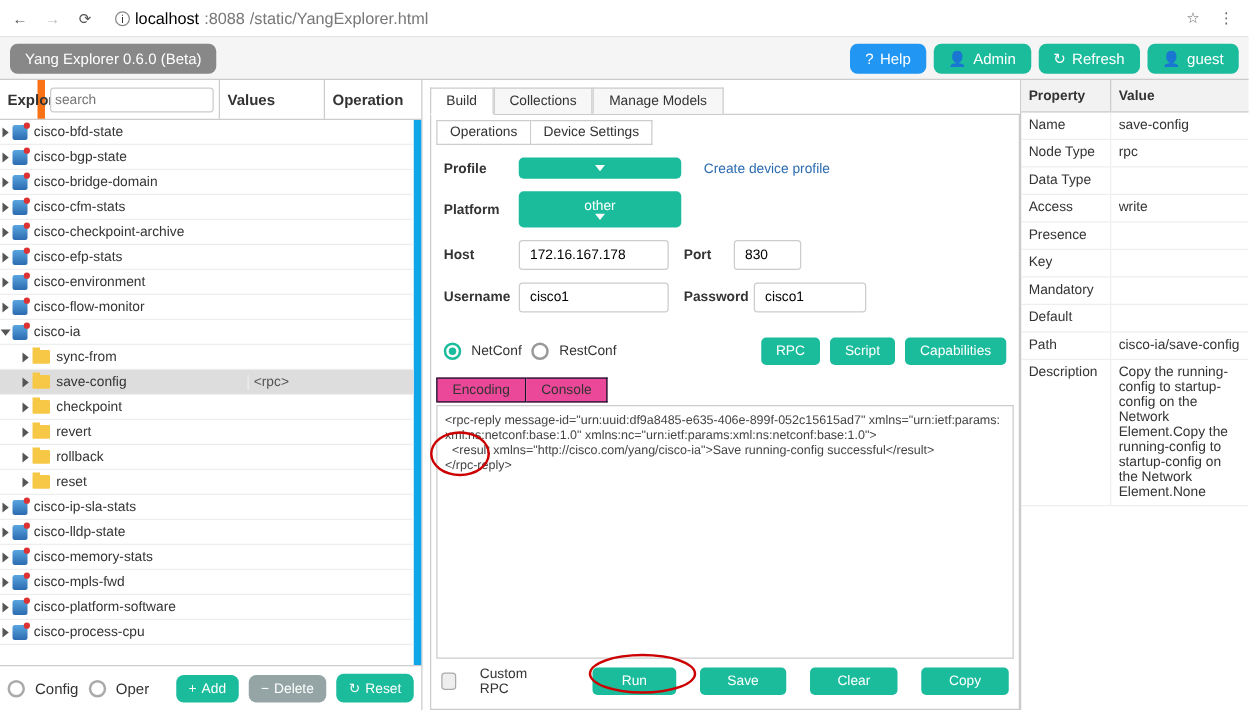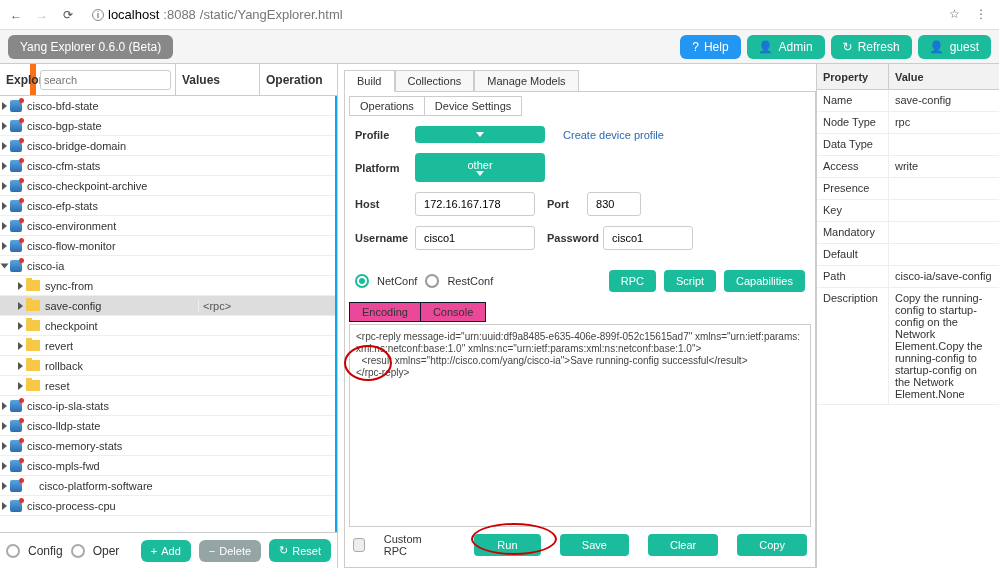--- a/index.html
+++ b/index.html
@@ -23,21 +23,21 @@
 .main { display: flex; height: 504px; }
 
 .col-left { width: 362px; border-right: 1px solid #ccc; display: flex; flex-direction: column; }
 .left-header { height: 32px; display: flex; border-bottom: 1px solid #ccc; font-weight: bold; font-size: 12px; }
 .lh-exp { width: 36px; border-right: 6px solid #f97316; display: flex; align-items: center; padding-left: 6px; }
 .lh-search { width: 140px; border-right: 1px solid #ccc; display: flex; align-items: center; padding: 0 4px; }
 .lh-search input { width: 100%; border: 1px solid #ccc; padding: 3px; font-size: 11px; border-radius: 3px; }
 .lh-values { width: 84px; border-right: 1px solid #ccc; display: flex; align-items: center; padding-left: 6px; }
 .lh-op { flex: 1; display: flex; align-items: center; padding-left: 6px; }
 
-.tree-wrap { flex: 1; overflow-y: auto; position: relative; border-right: 2px solid #0ea5e9; }
+.tree-wrap { flex: 1; overflow-y: auto; position: relative; border-right: 6px solid #0ea5e9; }
 .tree-scroll { overflow-y: scroll; height: 100%; }
 .tree-row { height: 20px; display: flex; align-items: center; border-bottom: 1px solid #eee; font-size: 11px; }
 .tree-name { width: 198px; display: flex; align-items: center; gap: 2px; padding-left: 2px; }
 .tree-val { width: 84px; border-left: 1px solid #eee; padding-left: 4px; color: #555; }
 .tree-op { flex: 1; }
 .tri { width: 0; height: 0; border-top: 4px solid transparent; border-bottom: 4px solid transparent; border-left: 5px solid #555; margin-right: 1px; }
 .tri.open { transform: rotate(90deg); }
 .mod-icon { width: 12px; height: 12px; background: linear-gradient(#5aa6e0, #2b6bb0); border-radius: 2px; position: relative; }
 .mod-icon::after { content: ""; position: absolute; top: -2px; right: -2px; width: 5px; height: 5px; background: #d33; border-radius: 50%; }
 .folder-icon { width: 14px; height: 11px; background: #f7c846; border-radius: 1px; position: relative; }
@@ -325,21 +325,21 @@
               <span class="mod-icon"></span>
               <span style="margin-left: 3px;">cisco-mpls-fwd</span>
             </div>
             <div class="tree-val"></div>
             <div class="tree-op"></div>
           </div>
           <div class="tree-row">
             <div class="tree-name">
               <span class="tri"></span>
               <span class="mod-icon"></span>
-              <span style="margin-left: 15px;">cisco-platform-software</span>
+              <span style="margin-left: 3px;">cisco-platform-software</span>
             </div>
             <div class="tree-val"></div>
             <div class="tree-op"></div>
           </div>
           <div class="tree-row">
             <div class="tree-name">
               <span class="tri"></span>
               <span class="mod-icon"></span>
               <span style="margin-left: 3px;">cisco-process-cpu</span>
             </div>

